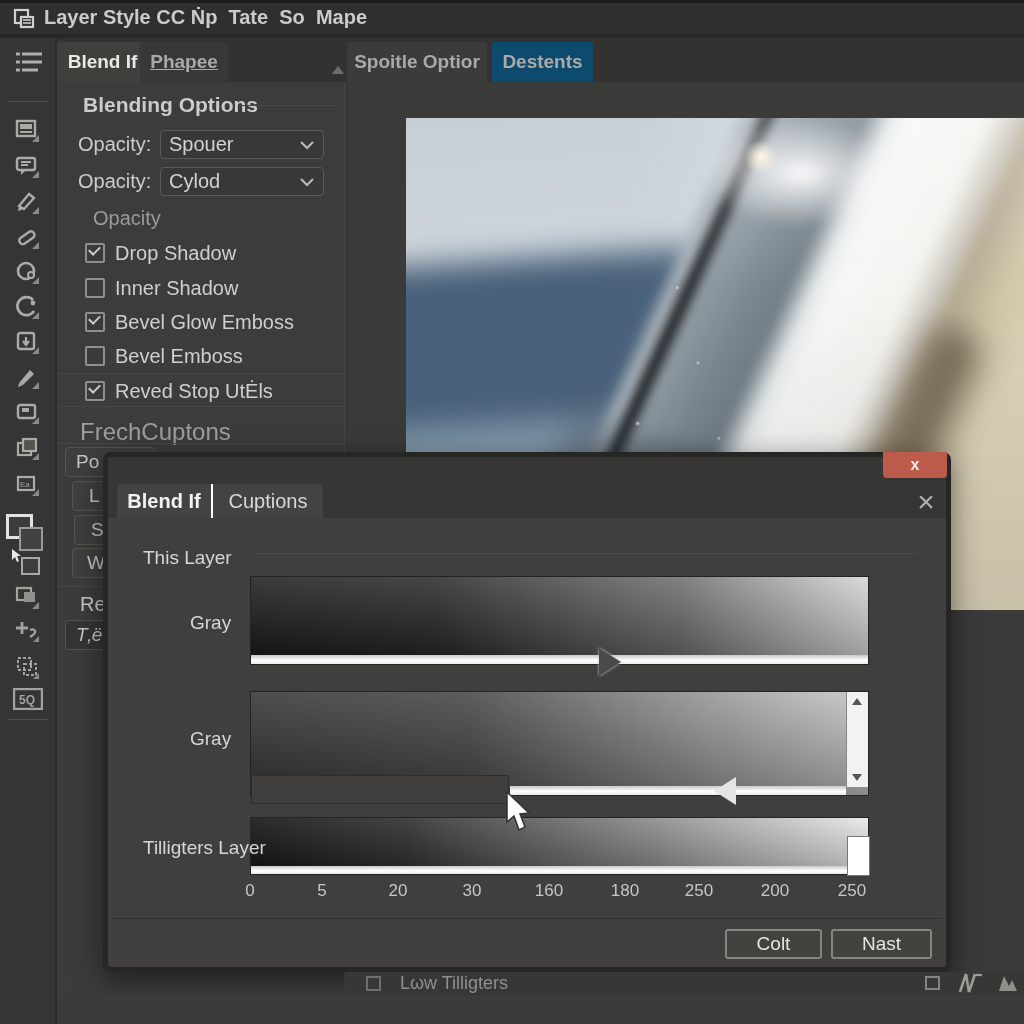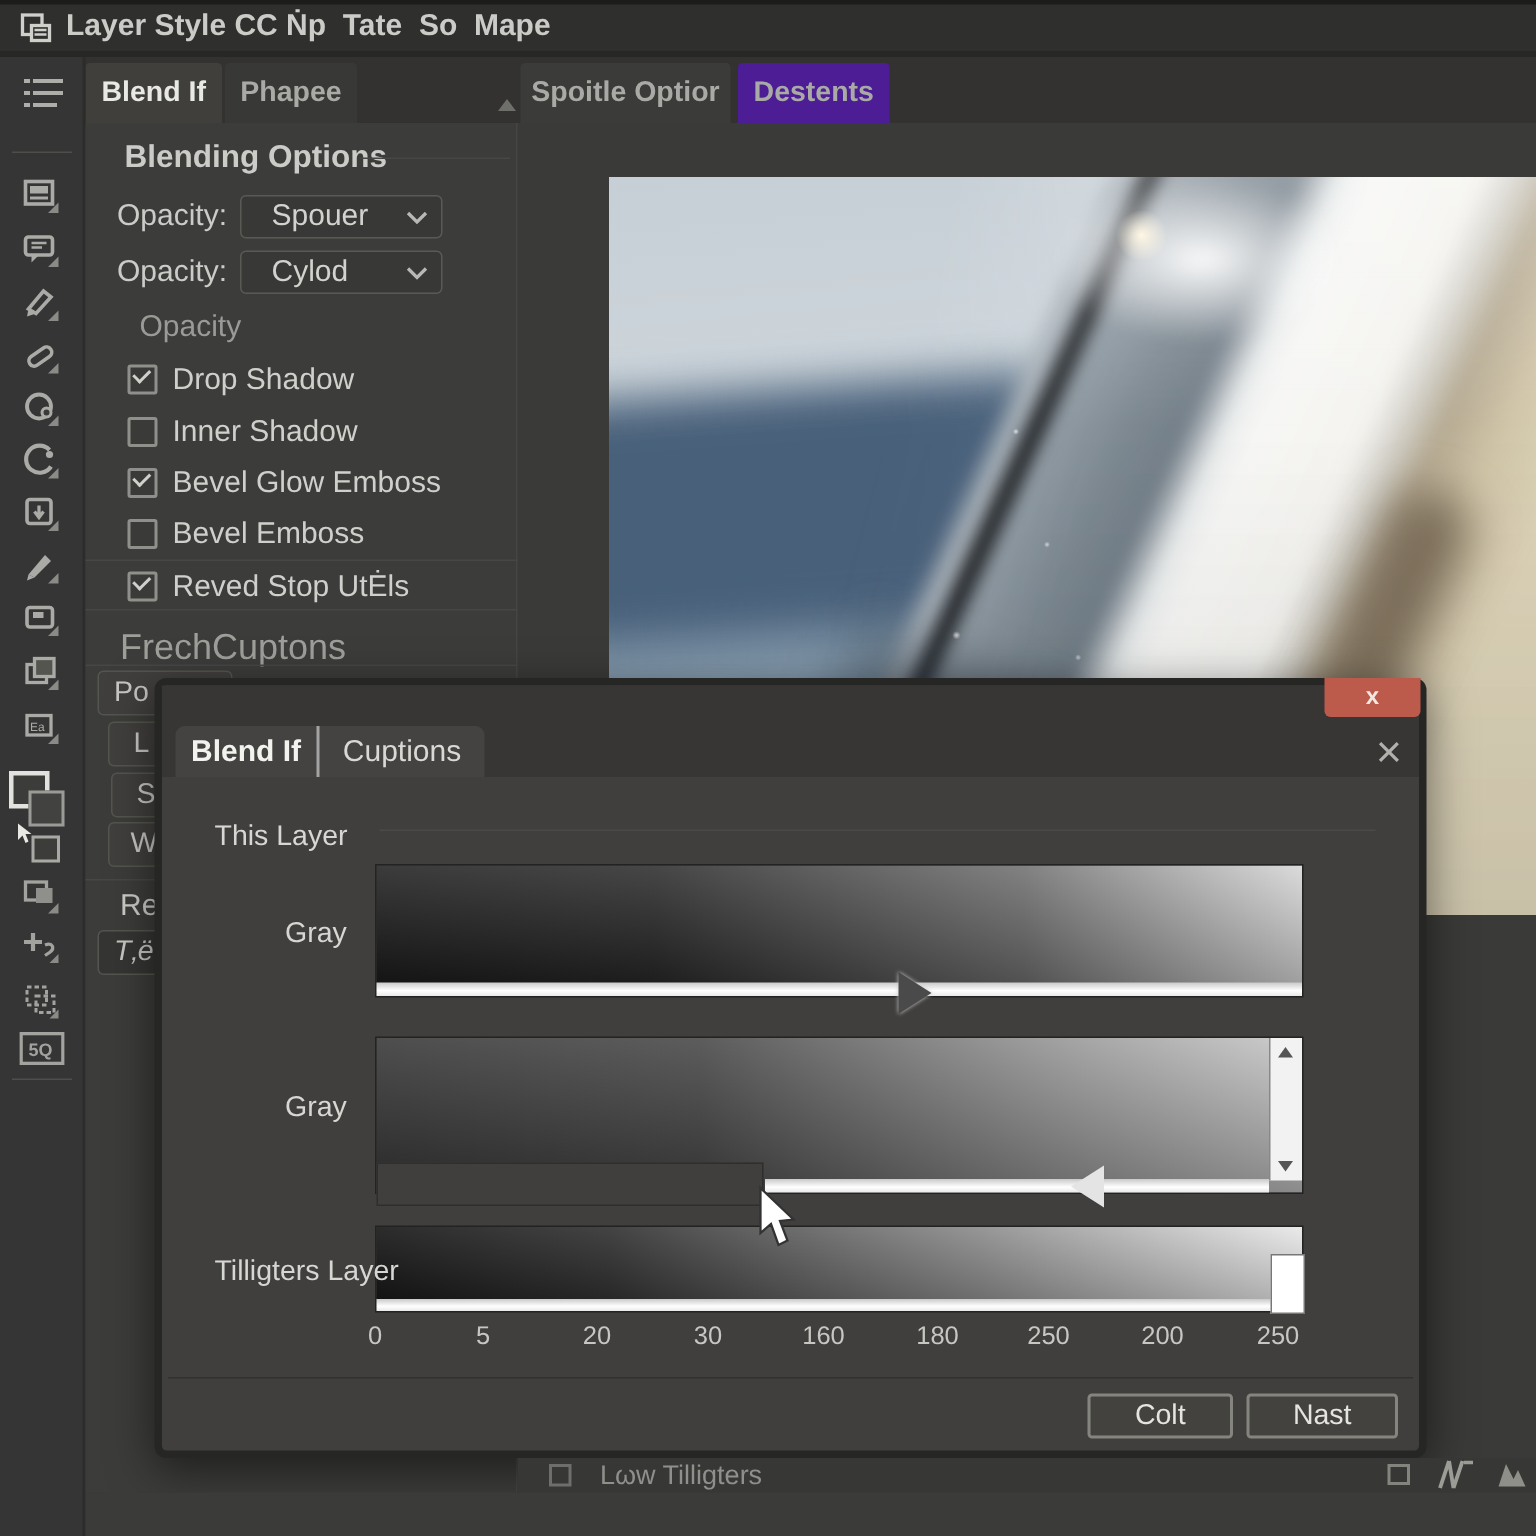--- a/index.html
+++ b/index.html
@@ -14,36 +14,36 @@
 .tab{position:absolute;top:42px;height:40px;line-height:40px;text-align:center;font-size:19px;font-weight:bold;color:#a9a9a5;background:#383836;border-radius:3px 3px 0 0}
 .tab.active{background:#403f3c;color:#e8e8e5}
 
 #sidebar{left:0;top:38px;width:57px;height:986px;background:#353535;border-right:2px solid #2c2c2a;box-sizing:border-box}
 .sep{position:absolute;left:8px;width:40px;height:1px;background:#4e4e4a}
 .icon{position:absolute;left:15px;width:26px;height:26px}
 
 #panel{left:57px;top:82px;width:288px;height:913px;background:#3c3c3a;border-right:1px solid #454543;box-sizing:border-box}
 .pline{position:absolute;left:0;width:288px;height:1px;background:#474745}
 .plabel{position:absolute;font-size:20px;color:#cbcbc7}
-.dd{position:absolute;left:103px;width:135px;height:29px;background:#383836;border:1.5px solid #5a5a55;border-radius:4px;box-sizing:border-box;font-size:20px;color:#d2d2ce;line-height:26px;padding-left:20px}
+.dd{position:absolute;left:103px;width:164px;height:29px;background:#383836;border:1.5px solid #5a5a55;border-radius:4px;box-sizing:border-box;font-size:20px;color:#d2d2ce;line-height:26px;padding-left:8px}
 .dd .caret{position:absolute;right:10px;top:4px;font-size:14px;color:#b8b8b4}
 .cb{position:absolute;left:28px;width:20px;height:20px;border:2px solid #8f8f8b;border-radius:2px;box-sizing:border-box;background:#3a3a38}
 .cb.on::after{content:"";position:absolute;left:2px;top:1px;width:9px;height:5px;border-left:2.5px solid #cfcfcb;border-bottom:2.5px solid #cfcfcb;transform:rotate(-45deg)}
 .cblabel{position:absolute;left:58px;font-size:20px;color:#cfcfcb}
 .pbtn{position:absolute;left:8px;width:90px;height:30px;background:#403f3d;border:1.5px solid #55554f;border-radius:4px;box-sizing:border-box;font-size:19px;color:#c6c6c2;line-height:27px;padding-left:10px}
 
 #photo{left:406px;top:118px;width:618px;height:492px;overflow:hidden;background:#ccd3d8}
 
 #dialog{left:103px;top:452px;width:848px;height:520px;background:#413f3d;border:5px solid #262624;border-radius:8px;box-sizing:border-box;box-shadow:0 8px 30px rgba(0,0,0,.5)}
 #dlgtitle{left:0;top:0;width:838px;height:61px;background:#383634}
 #dlgred{left:775px;top:-5px;width:64px;height:26px;background:#bc5a4c;border-radius:0 0 4px 4px;text-align:center;color:#f2e8e2;font-weight:bold;font-size:16px;line-height:25px}
 #dlgx{left:804px;top:34px;width:28px;height:28px;font-size:30px;color:#b0b0ac;line-height:22px;text-align:center;font-weight:normal}
 #dlgtabs{left:9px;top:27px;width:206px;height:34px;background:#454341;border-radius:6px 6px 0 0}
 #dlgtabs .t1{position:absolute;left:0;top:0;width:94px;height:34px;line-height:34px;text-align:center;font-size:20px;font-weight:bold;color:#f2f2ef}
-#dlgtabs .t2{position:absolute;left:94px;top:0;width:112px;height:34px;line-height:34px;text-align:center;font-size:20px;color:#d8d8d4;border-left:2px solid #a3a3a3;box-sizing:border-box}
+#dlgtabs .t2{position:absolute;left:94px;top:0;width:112px;height:34px;line-height:34px;text-align:center;font-size:20px;color:#d8d8d4;border-left:2px solid #ffffff;box-sizing:border-box}
 .dlabel{position:absolute;font-size:19px;color:#d6d6d2}
 .gbar{position:absolute;left:142px;width:619px;box-sizing:border-box;border:1px solid #232321}
 .track{position:absolute;left:0;bottom:0;width:100%;height:9px;background:linear-gradient(180deg,#c9c9c9,#ffffff 60%,#e9e9e9)}
 .tri-r{position:absolute;width:0;height:0;border-top:14px solid transparent;border-bottom:14px solid transparent;border-left:22px solid #4a4a4a;filter:drop-shadow(0 0 1.5px #cccccc)}
 .tri-l{position:absolute;width:0;height:0;border-top:14px solid transparent;border-bottom:14px solid transparent;border-right:22px solid #e4e4e4}
 .btn{position:absolute;top:472px;height:30px;background:#44423e;border:2px solid #85857f;border-radius:3px;box-sizing:border-box;font-size:19px;color:#e4e4e0;text-align:center;line-height:26px}
 .num{position:absolute;top:424px;font-size:17px;color:#c6c6c2;width:40px;text-align:center}
 
 #botbar{left:345px;top:972px;width:679px;height:34px;background:#373735}
 #statusbar{left:57px;top:995px;width:967px;height:29px;background:#3b3b39}
@@ -55,24 +55,24 @@
   <div class="abs" id="menubar"></div>
   <div class="abs" id="menutext">Layer Style CC Ṅp&nbsp; Tate&nbsp; So&nbsp; Mape</div>
   <svg class="abs" style="left:12px;top:7px" width="24" height="24" viewBox="0 0 24 24">
     <rect x="3" y="3" width="13" height="13" fill="none" stroke="#cfcfcb" stroke-width="2.2"></rect>
     <rect x="9" y="10" width="12" height="10" fill="#2f2f2d" stroke="#cfcfcb" stroke-width="2.2"></rect>
     <path d="M11 13h8M11 16h8" stroke="#cfcfcb" stroke-width="1.6"></path>
   </svg>
 
   <div class="abs" id="tabstrip"></div>
   <div class="tab active" style="left:57px;width:91px">Blend If</div>
-  <div class="tab" style="left:150px;width:88px;">Phapee</div>
+  <div class="tab" style="left:140px;width:88px;text-decoration:underline;">Phapee</div>
   <div class="abs" style="left:332px;top:66px;width:0;height:0;border-left:6px solid transparent;border-right:6px solid transparent;border-bottom:8px solid #6e6e6a"></div>
   <div class="tab" style="left:347px;width:140px;background:#3b3b39">Spoitle Optior</div>
-  <div class="tab" style="left:492px;width:101px;background:#4c1d95">Destents</div>
+  <div class="tab" style="left:492px;width:101px;background:#0c4a6e">Destents</div>
 
   <div class="abs" id="sidebar"></div>
 
   <svg class="abs" style="left:14px;top:50px" width="30" height="26" viewBox="0 0 30 26">
     <path d="M2 4h4M2 12h4M2 20h4" stroke="#adada9" stroke-width="2.8"></path>
     <path d="M8 4h20M8 12h20M8 20h16" stroke="#adada9" stroke-width="2.8"></path>
   </svg>
   <div class="sep" style="top:101px"></div>
   <div>
   <svg class="abs icon" style="top:118px" viewBox="0 0 26 26">

